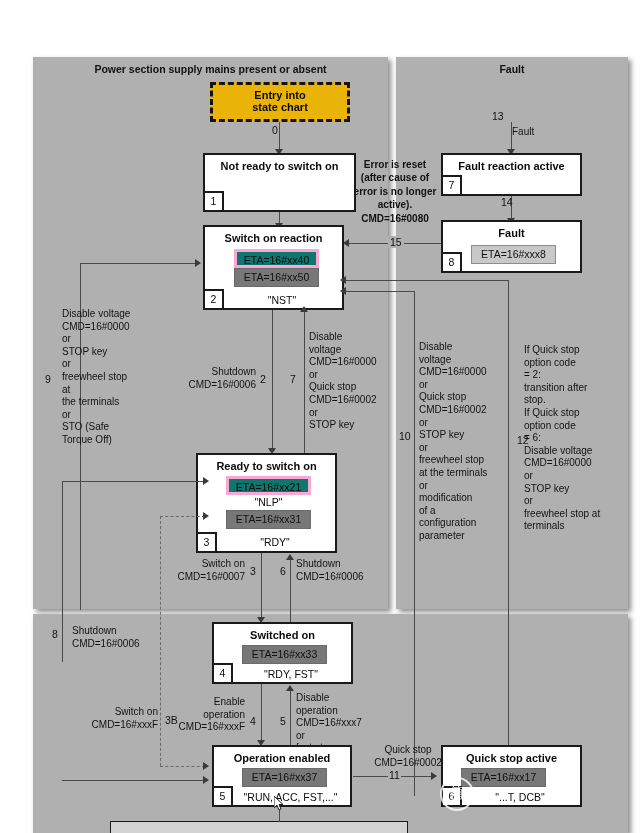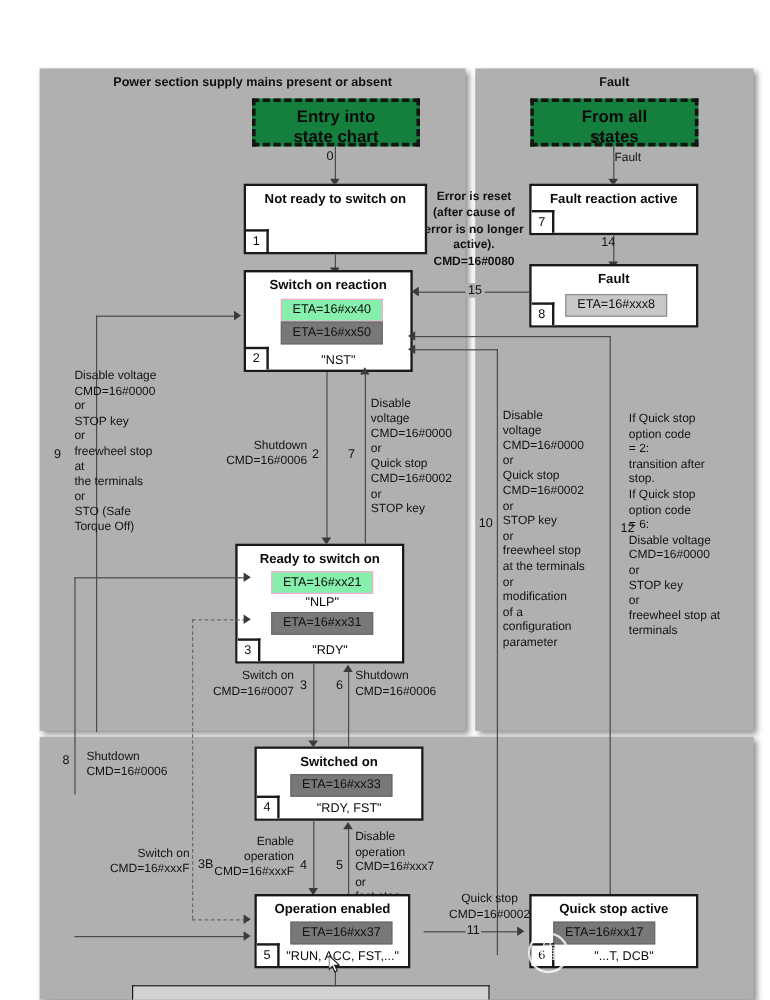--- a/index.html
+++ b/index.html
@@ -32,28 +32,28 @@
     background:#fff;
   }
   .sbox .caption{
     position:absolute;left:19px;right:2px;bottom:1px;text-align:center;
     font-size:10.5px;color:#0b0b0b;white-space:nowrap;
   }
   .eta{
     position:absolute;box-sizing:border-box;text-align:center;
     font-size:10.5px;line-height:17px;color:#0b0b0b;
   }
-  .eta.white{background:#86efac;border:1px solid #f9a8d4;}
+  .eta.white{background:#0f766e;border:3px solid #f9a8d4;}
   .eta.grey{background:#787878;border:1px solid #6a6a6a;color:#111;}
   .eta.litegrey{background:#c8c8c8;border:1px solid #8c8c8c;color:#111;}
 
   
   .dbox{
-    position:absolute;background:#15803d;border:3px dashed #141414;box-sizing:border-box;
-    text-align:center;font-size:14px;font-weight:700;color:#0b0b0b;
+    position:absolute;background:#eab308;border:3px dashed #141414;box-sizing:border-box;
+    text-align:center;font-size:11px;font-weight:700;color:#0b0b0b;
   }
   .dbox span{display:block;}
 
   
   .ln{position:absolute;background:#4a4a4a;}
   .lnv{width:1.3px;}
   .lnh{height:1.3px;}
   .dash-v{position:absolute;width:0;border-left:1.4px dashed #6a6a6a;}
   .dash-h{position:absolute;height:0;border-top:1.4px dashed #6a6a6a;}
   .arrow{position:absolute;width:0;height:0;}
@@ -91,24 +91,20 @@
   <div class="panel" style="left:33px;top:57px;width:355px;height:552px;"></div>
   <div class="panel" style="left:396px;top:57px;width:232px;height:552px;"></div>
   <div class="panel" style="left:33px;top:614px;width:595px;height:219px;"></div>
 
   <div class="panel-title" style="left:33px;top:63px;width:355px;">Power section supply mains present or absent</div>
   <div class="panel-title" style="left:396px;top:63px;width:232px;">Fault</div>
 
   <div class="dbox" style="left:210px;top:82px;width:140px;height:40px;padding-top:4px;">
     <span>Entry into</span>
     <span>state chart</span>
-  </div>
-  <div class="dbox" style="left:442px;top:82px;width:140px;height:40px;padding-top:4px;">
-    <span>From all</span>
-    <span>states</span>
   </div>
 
   <div class="ln lnv" style="left:279px;top:122px;height:29px;"></div>
   <div class="arrow arr-down" style="left:275px;top:149px;"></div>
   <div class="tnum" style="left:272px;top:124px;">0</div>
 
   <div class="ln lnv" style="left:279px;top:196px;height:29px;"></div>
   <div class="arrow arr-down" style="left:275px;top:223px;"></div>
   <div class="tnum" style="left:272px;top:198px;">0</div>
 
@@ -281,21 +277,21 @@
 
   <div class="ln lnv" style="left:290px;top:691px;height:56px;"></div>
   <div class="arrow arr-up" style="left:286px;top:685px;"></div>
   <div class="tnum" style="left:279px;top:715px;background:#b0b0b0;padding:0 1px;">5</div>
   <div class="lbl" style="left:296px;top:692px;width:84px;">Disable
 operation
 CMD=16#xxx7
 or
 fast stop</div>
 
-  <div class="sbox" style="left:212px;top:745px;width:130px;height:62px;">
+  <div class="sbox" style="left:212px;top:745px;width:140px;height:62px;">
     <div class="stitle">Operation enabled</div>
     <div class="eta grey" style="left:28px;top:21px;width:85px;height:19px;">ETA=16#xx37</div>
     <div class="num">5</div>
     <div class="caption" style="bottom:2px;">"RUN, ACC, FST,..."</div>
   </div>
 
   <div class="dash-h" style="left:160px;top:766px;width:45px;"></div>
   <div class="arrow arr-right" style="left:203px;top:762px;"></div>
 
   <div class="ln lnh" style="left:62px;top:780px;width:142px;"></div>

